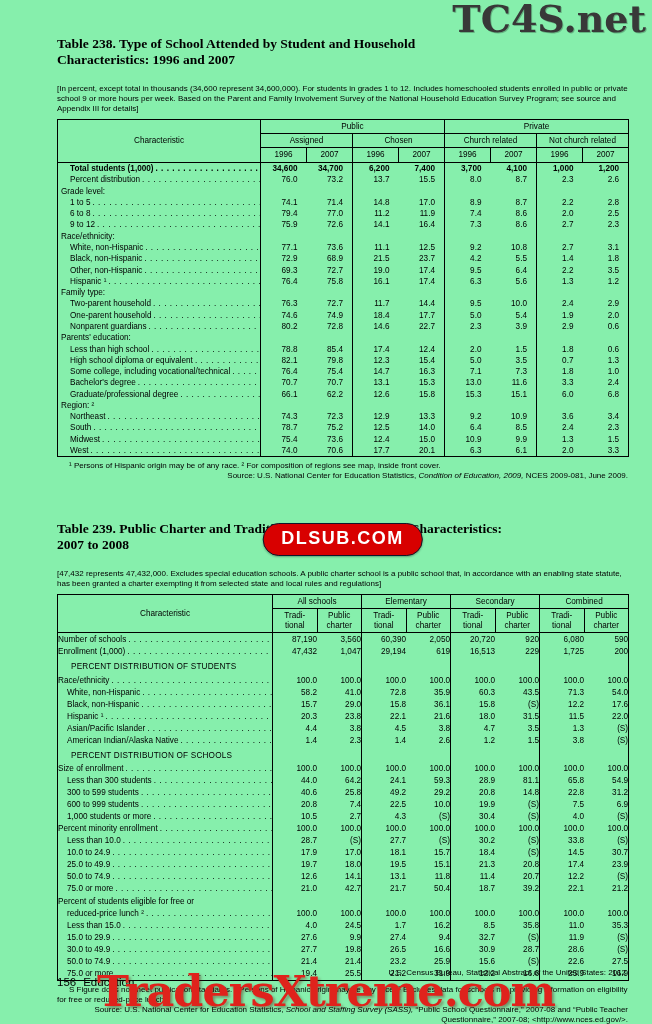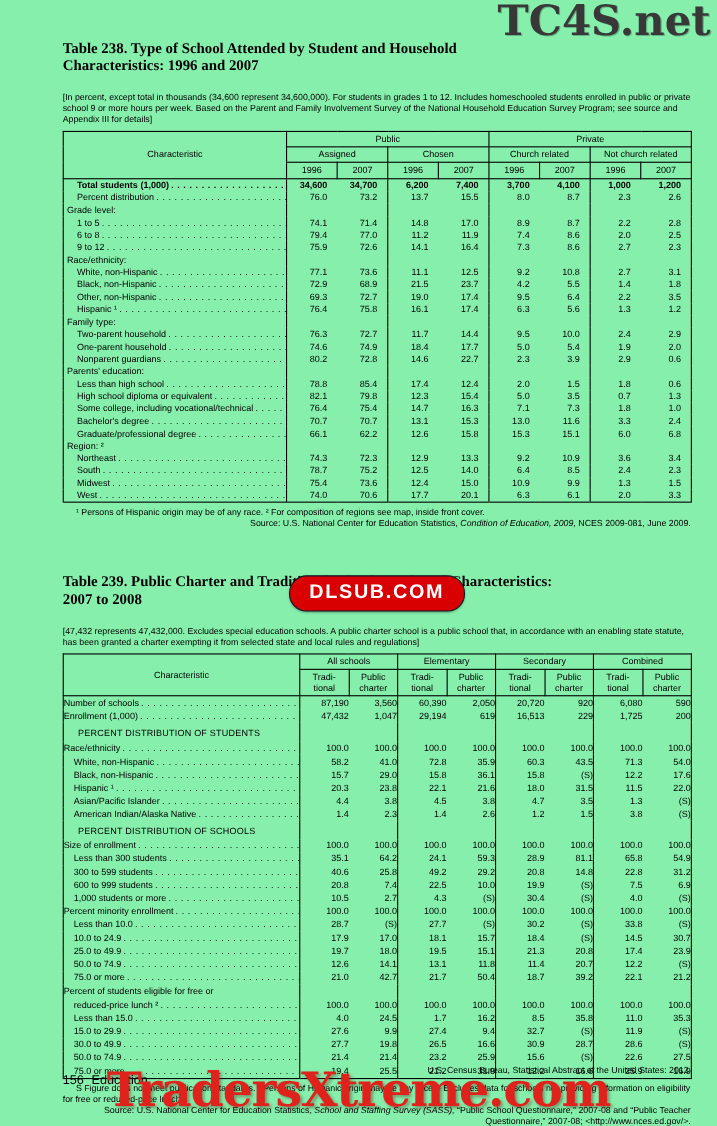--- a/index.html
+++ b/index.html
@@ -738,21 +738,21 @@
               <td class="num">100.0</td>
               <td class="num cb">100.0</td>
             </tr>
             <tr class="r-data ind-1">
               <td class="stub">
                 <div class="stubflex">
                   <span class="lbl">Less than 300 students</span>
                   <span class="leader"></span>
                 </div>
               </td>
-              <td class="num">35.1</td>
+              <td class="num">44.0</td>
               <td class="num cb">64.2</td>
               <td class="num">24.1</td>
               <td class="num cb">59.3</td>
               <td class="num">28.9</td>
               <td class="num cb">81.1</td>
               <td class="num">65.8</td>
               <td class="num cb">54.9</td>
             </tr>
             <tr class="r-data ind-1">
               <td class="stub">

